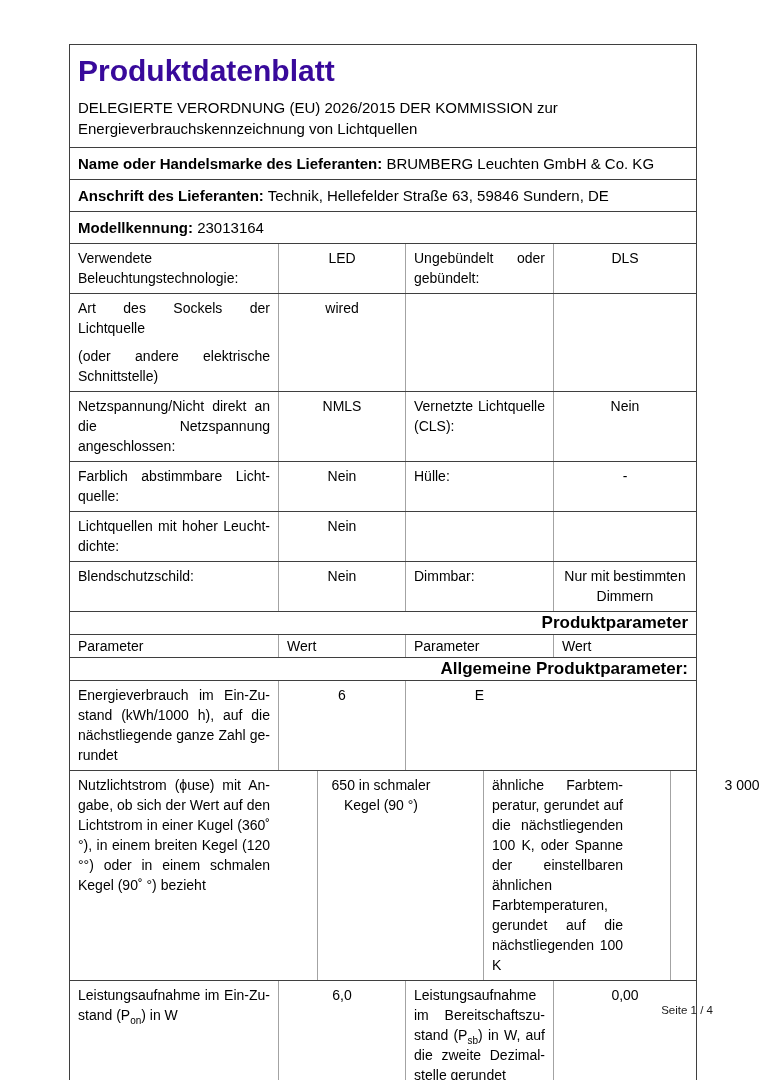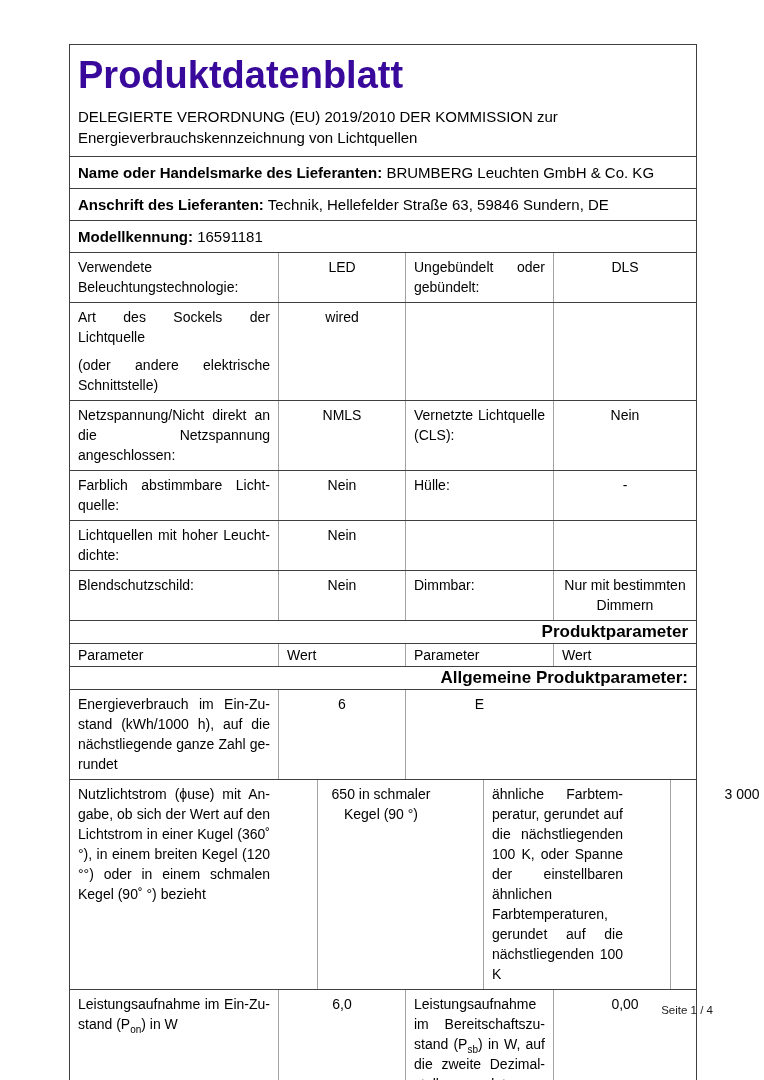--- a/index.html
+++ b/index.html
@@ -18,21 +18,21 @@
     left: 69px;
     top: 44px;
     width: 628px;
     border: 1px solid #3f3f3f;
     border-bottom: none;
     background: #fff;
   }
   .row { border-bottom: 1px solid #3f3f3f; }
   .titleblock { padding: 9px 10px 8px 8px; min-height: 91px; }
   .doc-title {
-    font-size: 38px;
+    font-size: 30px;
     font-weight: bold;
     letter-spacing: 0px;
     margin-bottom: 9px;
   }
   .regline { font-size: 15px; line-height: 21px; }
   .inforow { padding: 6px 8px; font-size: 15px; line-height: 19px; }
   .inforow .lbl { font-weight: bold; text-align: center; }
   .inforow .val { font-weight: normal; }
   .r-name    { min-height: 30px; }
   .r-addr    { min-height: 30px; }
@@ -81,35 +81,35 @@
   }
 </style>
 </head>
 <body>
 
 <div class="page">
   <div class="doc">
 
     <div class="row titleblock">
       <div class="doc-title" style="color: rgb(56, 9, 155);">Produktdatenblatt</div>
-      <div class="regline">DELEGIERTE VERORDNUNG (EU) 2019/2010 DER KOMMISSION zur</div>
+      <div class="regline">DELEGIERTE VERORDNUNG (EU) 2026/2015 DER KOMMISSION zur</div>
       <div class="regline">Energieverbrauchskennzeichnung von Lichtquellen</div>
     </div>
 
     <div class="row inforow r-name">
       <span class="lbl">Name oder Handelsmarke des Lieferanten:</span>
       <span class="val">BRUMBERG Leuchten GmbH &amp; Co. KG</span>
     </div>
     <div class="row inforow r-addr">
       <span class="lbl">Anschrift des Lieferanten:</span>
       <span class="val">Technik, Hellefelder Straße 63, 59846 Sundern, DE</span>
     </div>
     <div class="row inforow r-model">
       <span class="lbl">Modellkennung:</span>
-      <span class="val">16591181</span>
+      <span class="val">23013164</span>
     </div>
 
     <div class="row grid4 h-r6">
       <div class="cell param">Verwendete Beleuchtungstech­nologie:</div>
       <div class="cell value">LED</div>
       <div class="cell param">Ungebündelt oder gebündelt:</div>
       <div class="cell value">DLS</div>
     </div>
 
     <div class="row grid4 h-r7">

